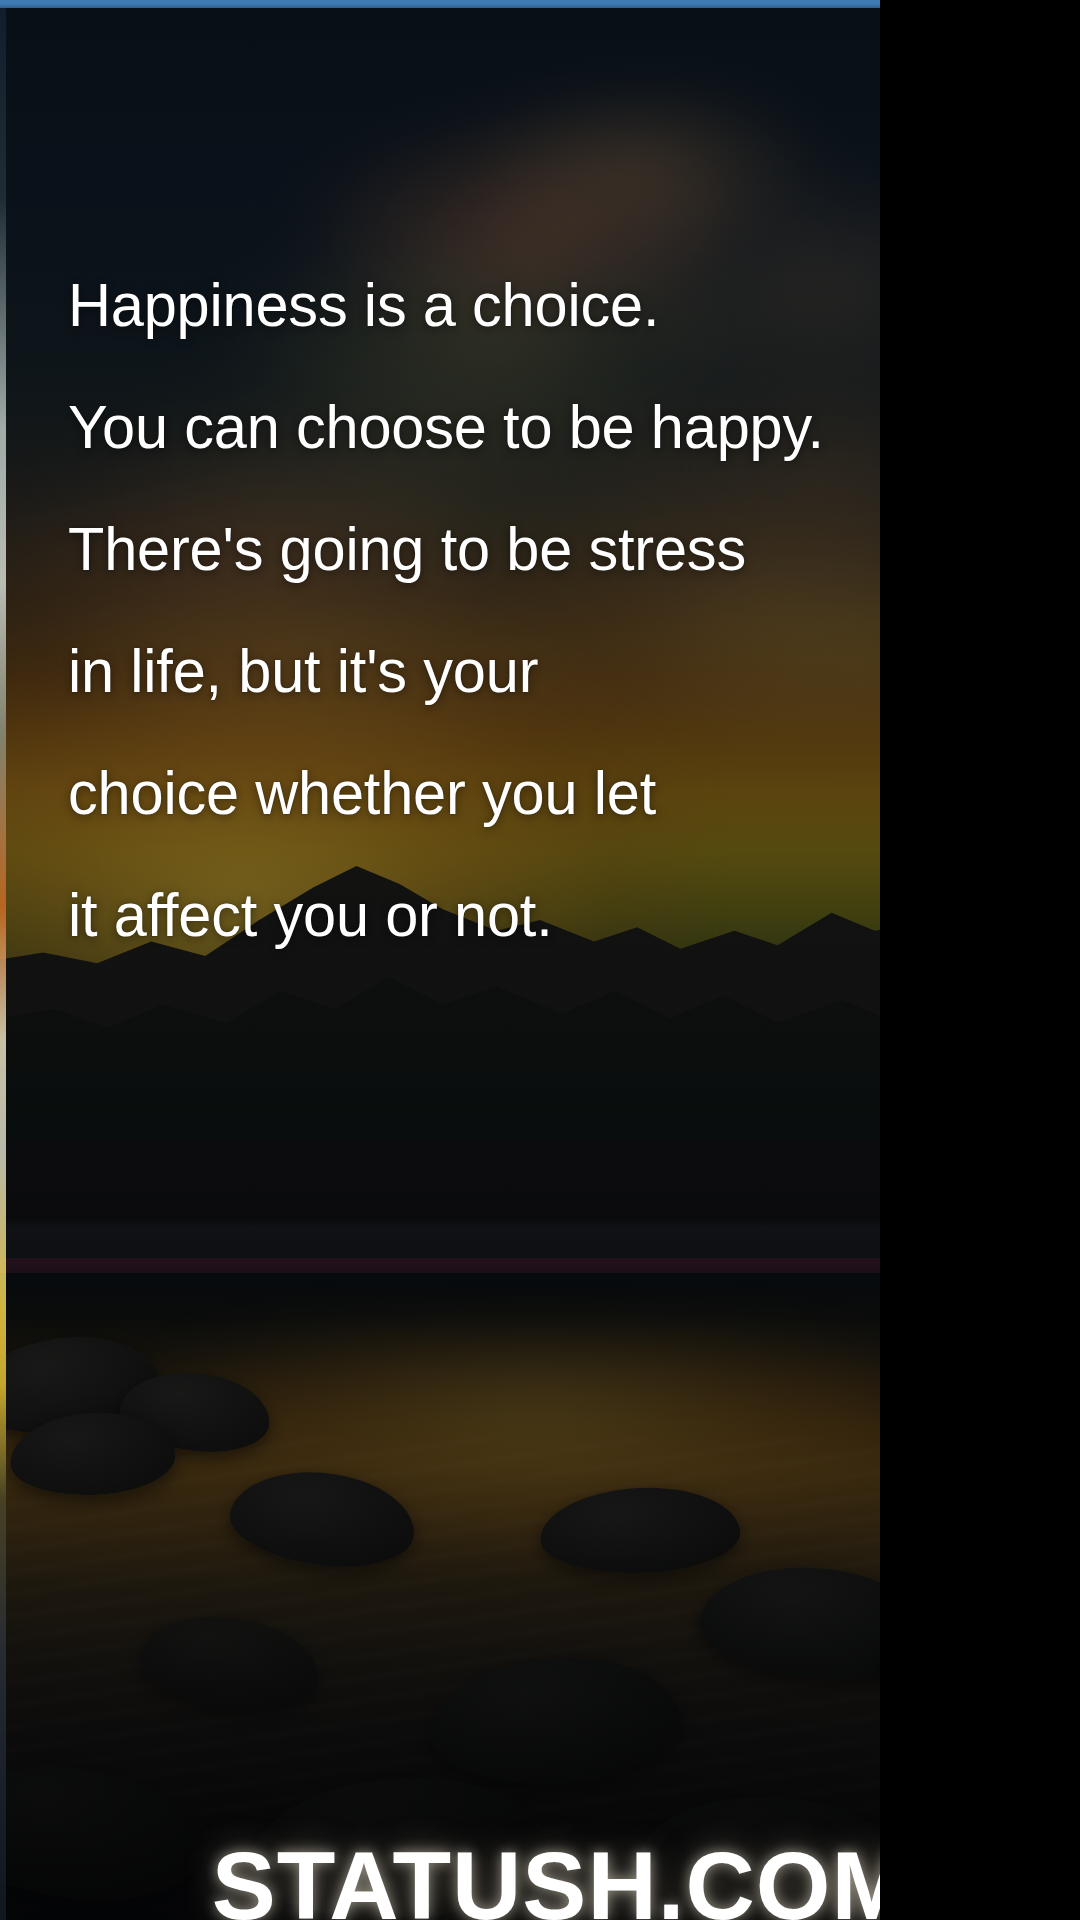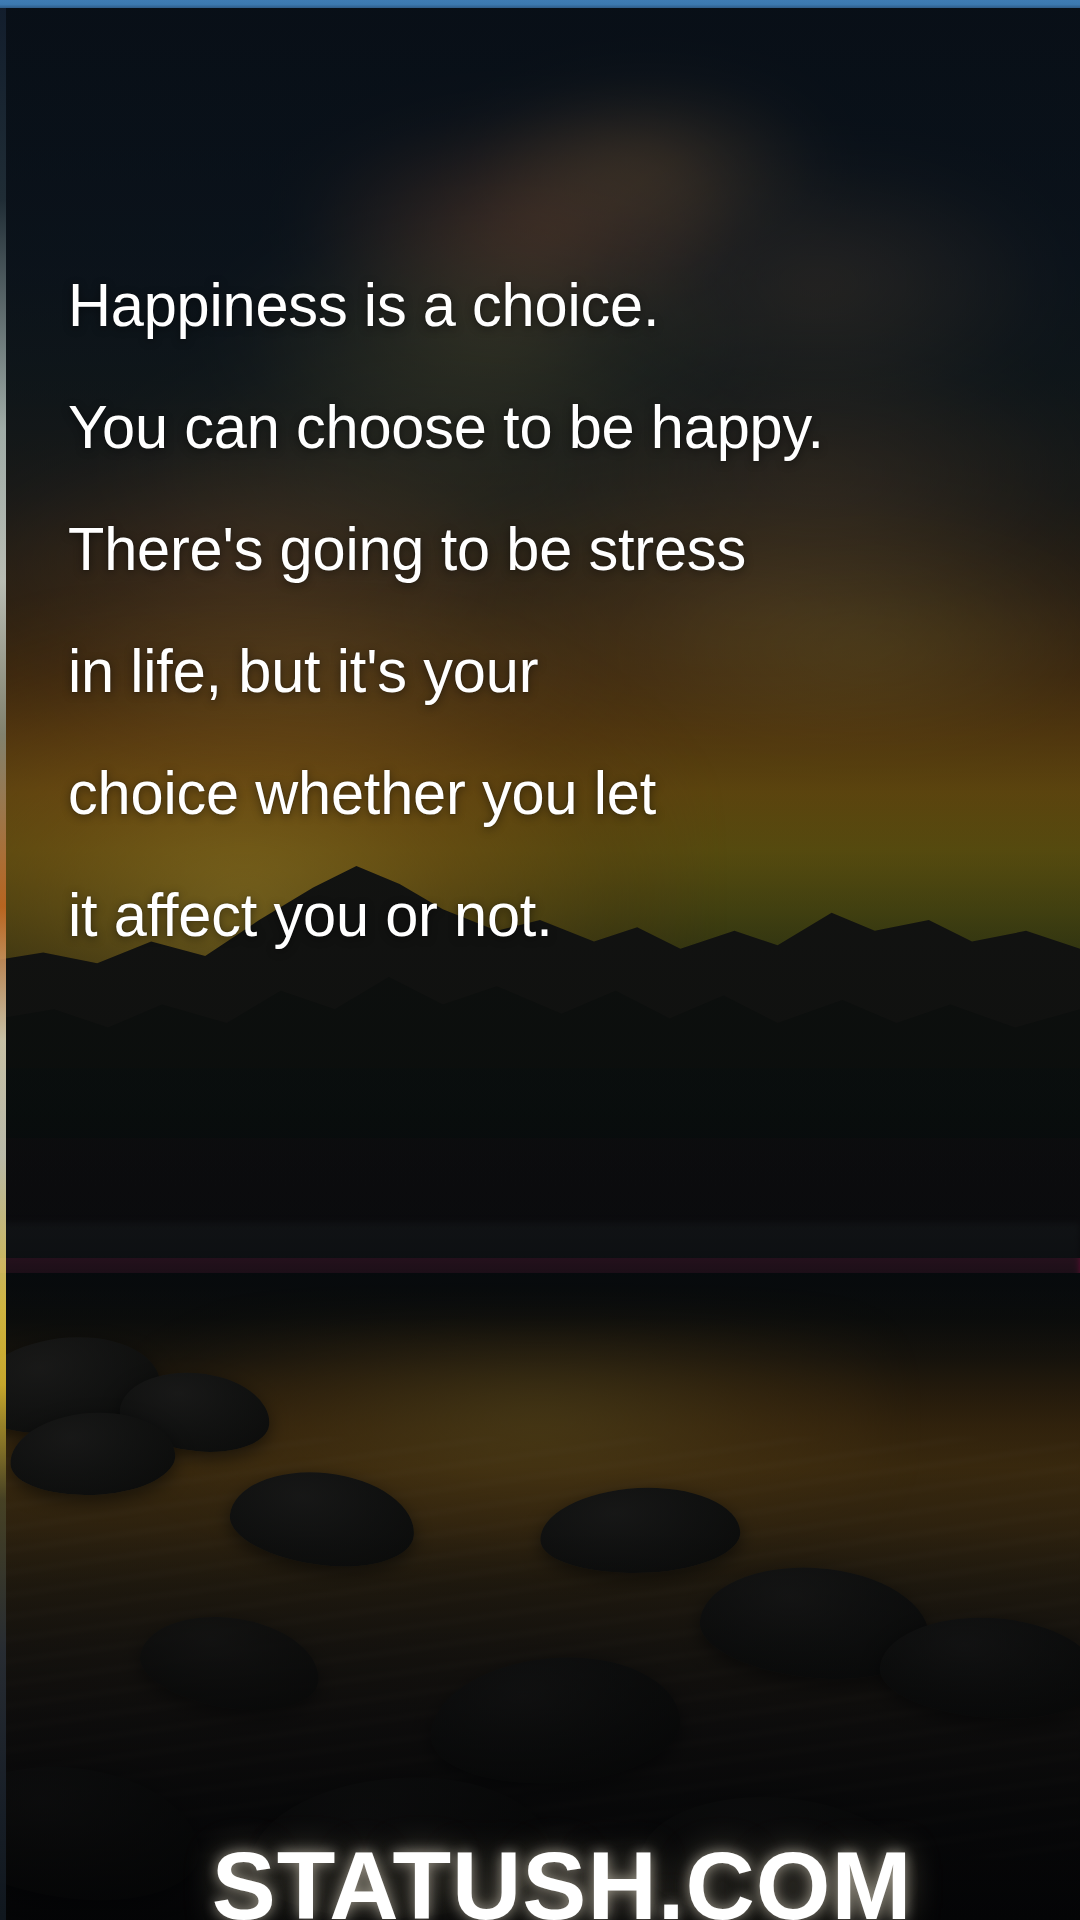--- a/index.html
+++ b/index.html
@@ -7,21 +7,21 @@
     margin: 0;
     padding: 0;
     background: #000;
   }
   body {
     font-family: "Liberation Sans", sans-serif;
   }
 
   #stage {
     position: relative;
-    width: 1080px;
+    width: 880px;
     height: 1920px;
     overflow: hidden;
     background: #be185d;
   }
 
   
   .chrome-strip {
     position: absolute;
     left: 0; top: 0;
     width: 1080px;

